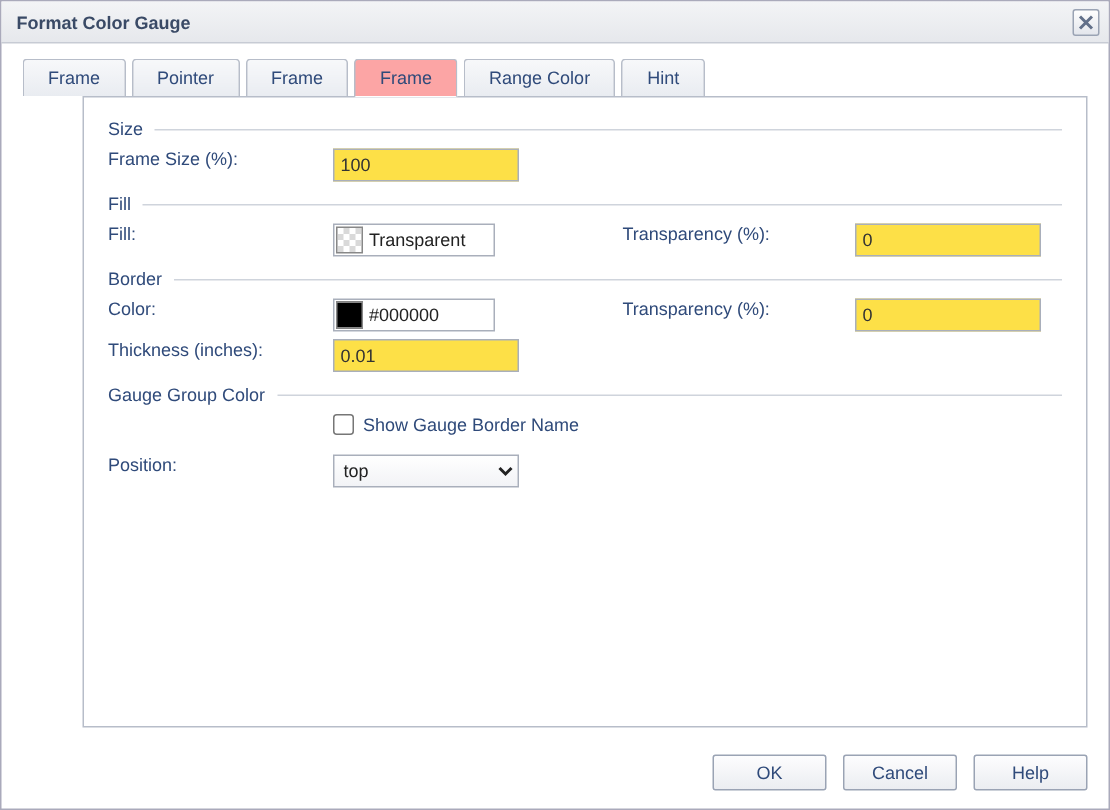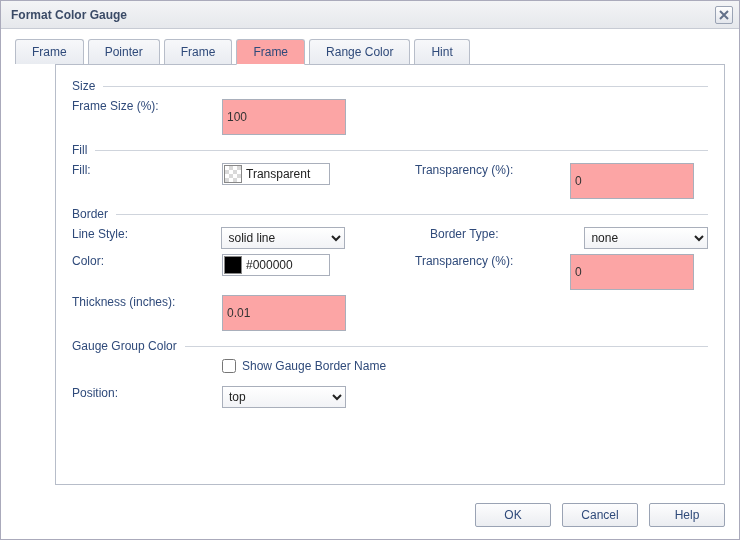--- a/index.html
+++ b/index.html
@@ -90,23 +90,23 @@
 }
 .row {
   display: flex;
   align-items: flex-start;
   margin: 5px 0;
   min-height: 22px;
 }
 .row .lbl { width: 150px; color: #2f4a7a; }
 .row .col2 { margin-left: 205px; width: 155px; color: #2f4a7a; }
 .input-text {
-  width: 124px; height: 36px;
+  width: 124px; height: 22px;
   border: 1px solid #a9afbb;
-  background: #fca5a5; color: #333;
+  background: #fde047; color: #333;
   padding: 2px 4px;
   font: inherit;
 }
 .select {
   width: 124px; height: 22px;
   border: 1px solid #a9afbb;
   background: linear-gradient(#fff, #f2f3f6);
   font: inherit;
   color: #222;
   padding: 1px 2px;
@@ -201,30 +201,20 @@
         </div>
         <span class="col2" style="margin-left:85px;">Transparency (%):</span>
         <input class="input-text" value="0" style="">
       </div>
 
       <div class="section-header">
         <span class="label">Border</span>
         <span class="rule"></span>
       </div>
       <div class="row">
-        <span class="lbl">Line Style:</span>
-        <select class="select">
-          <option>solid line</option>
-        </select>
-        <span class="col2" style="margin-left:85px;">Border Type:</span>
-        <select class="select">
-          <option>none</option>
-        </select>
-      </div>
-      <div class="row">
         <span class="lbl">Color:</span>
         <div class="color-swatch">
           <div class="chip black"></div>
           <span>#000000</span>
         </div>
         <span class="col2" style="margin-left:85px;">Transparency (%):</span>
         <input class="input-text" value="0" style="">
       </div>
       <div class="row">
         <span class="lbl">Thickness (inches):</span>

